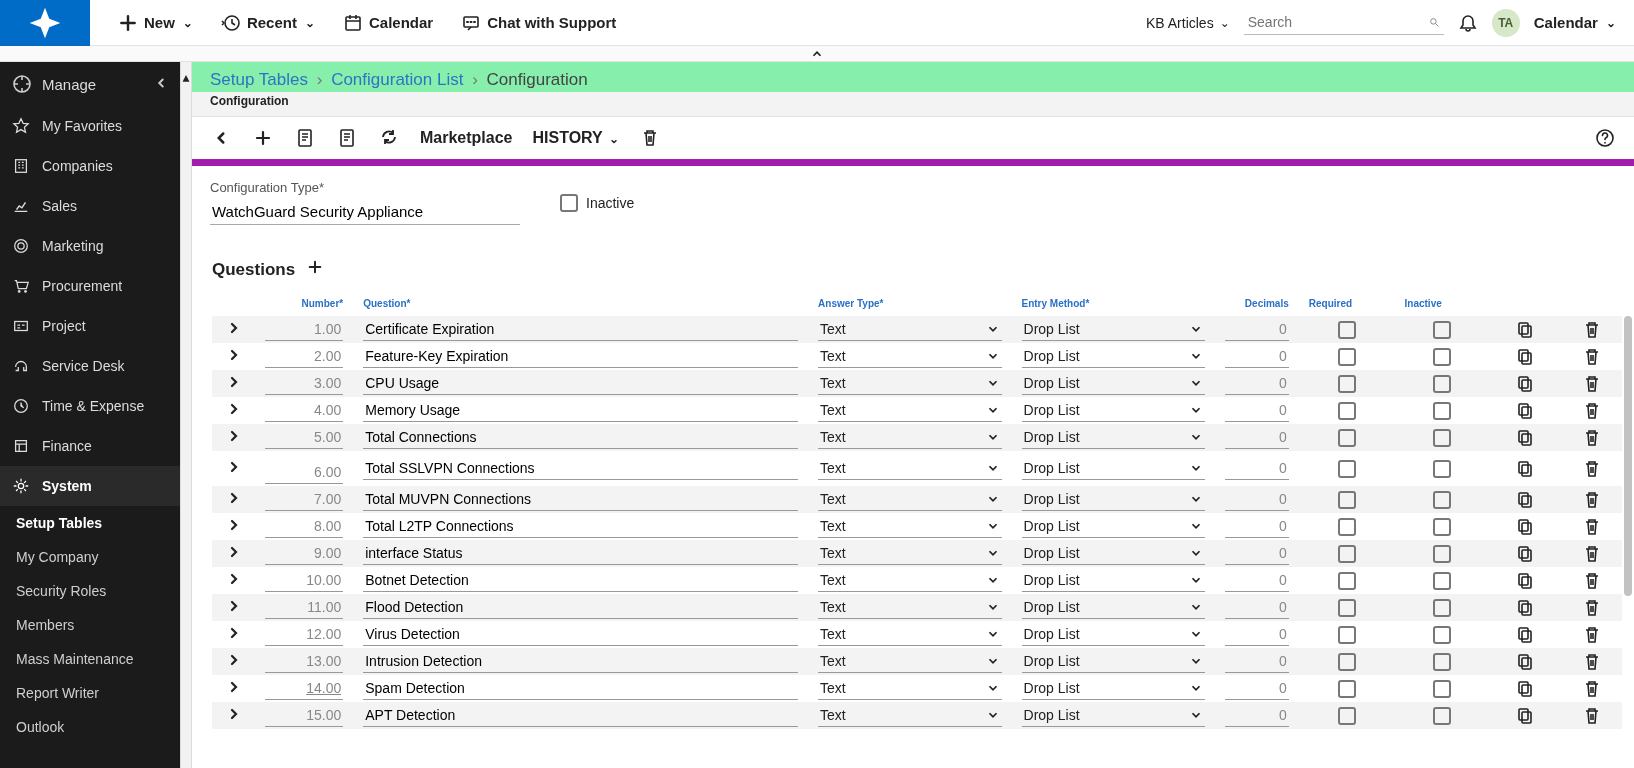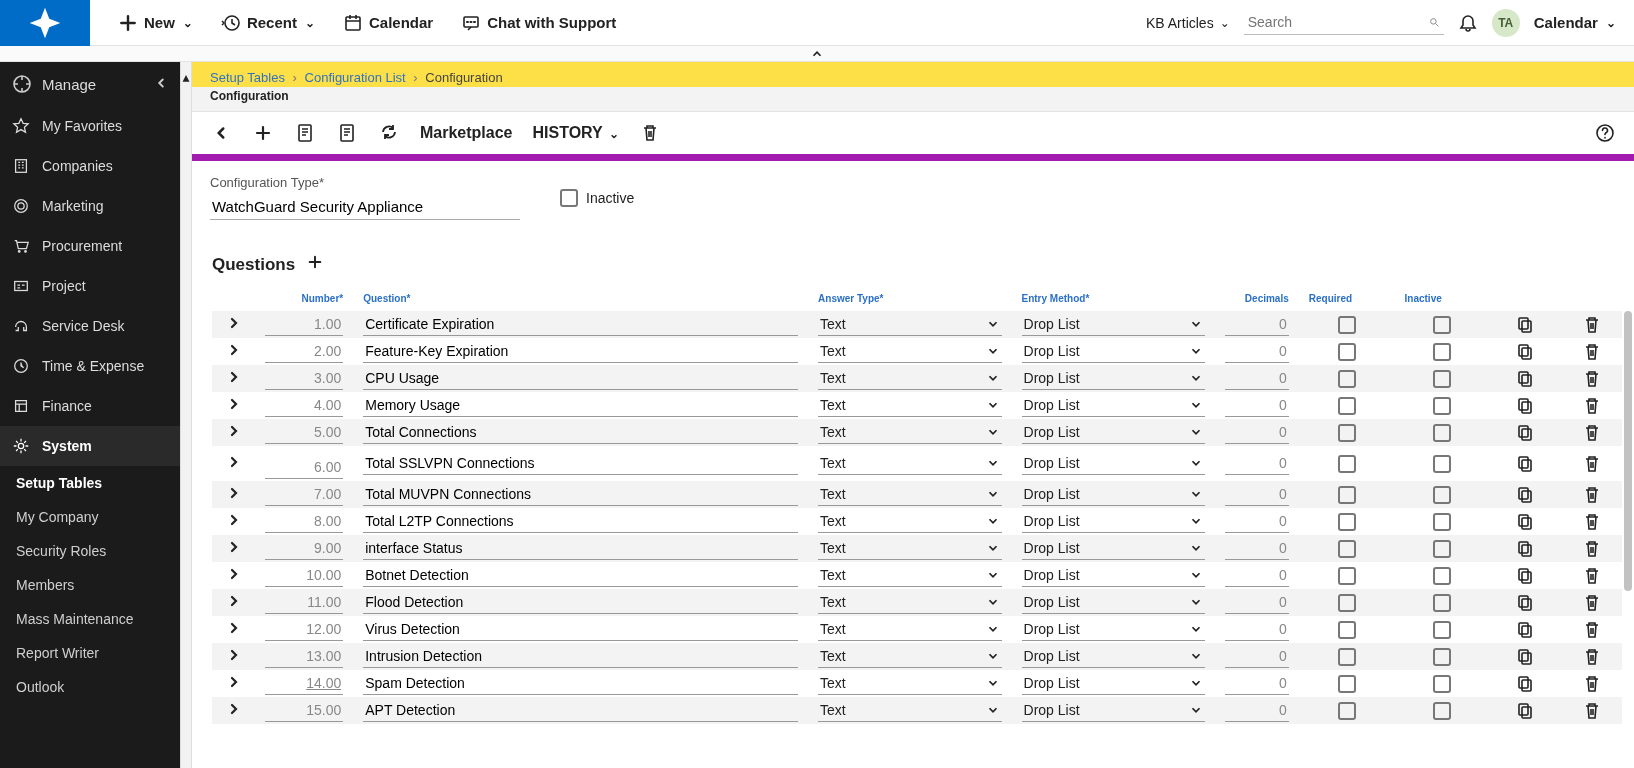--- a/index.html
+++ b/index.html
@@ -30,21 +30,21 @@
 .nav-item.active { background: #2a2a2a; font-weight: 600; color: #fff; }
 .nav-item svg { width: 18px; height: 18px; fill: #ccc; }
 .sub-item { height: 34px; display: flex; align-items: center; padding: 0 12px 0 16px; font-size: 14px; cursor: pointer; color: #cfcfcf; }
 .sub-item.active { color: #fff; font-weight: 600; }
 
 .divider-vert { width: 12px; background: #f2f2f2; border-left: 1px solid #ddd; border-right: 1px solid #ddd; }
 .divider-vert .knob { width: 100%; height: 30px; display: flex; align-items: center; justify-content: center; cursor: pointer; }
 
 
 .content { flex: 1; display: flex; flex-direction: column; overflow: hidden; }
-.breadcrumbs { padding: 8px 18px 2px; font-size: 13px; background: #fde047; }
+.breadcrumbs { padding: 8px 18px 2px; font-size: 17px; background: #86efac; }
 .breadcrumbs a { color: #3072c4; text-decoration: none; }
 .breadcrumbs .sep { color: #777; margin: 0 4px; }
 .breadcrumbs .current { color: #444; }
 .crumb-title { padding: 2px 18px 8px; font-size: 12px; font-weight: 700; background: #f3f3f3; border-bottom: 1px solid #e3e3e3; }
 
 .toolbar { display: flex; align-items: center; gap: 20px; padding: 10px 18px; border-bottom: 7px solid #a21caf; }
 .toolbar .tb-icon { cursor: pointer; width: 22px; height: 22px; display: flex; align-items: center; justify-content: center; }
 .toolbar .tb-icon.dim svg { fill: #bbb; }
 .toolbar .tb-text { font-size: 16px; font-weight: 600; cursor: pointer; }
 .toolbar .tb-right { margin-left: auto; }
@@ -278,20 +278,26 @@
           <span>My Favorites</span>
         </div>
         <div class="nav-item">
           <svg viewBox="0 0 20 20">
             <use href="#i-building"></use>
           </svg>
           <span>Companies</span>
         </div>
         <div class="nav-item">
           <svg viewBox="0 0 20 20">
+            <use href="#i-chart"></use>
+          </svg>
+          <span>Sales</span>
+        </div>
+        <div class="nav-item">
+          <svg viewBox="0 0 20 20">
             <use href="#i-target"></use>
           </svg>
           <span>Marketing</span>
         </div>
         <div class="nav-item">
           <svg viewBox="0 0 20 20">
             <use href="#i-cart"></use>
           </svg>
           <span>Procurement</span>
         </div>

